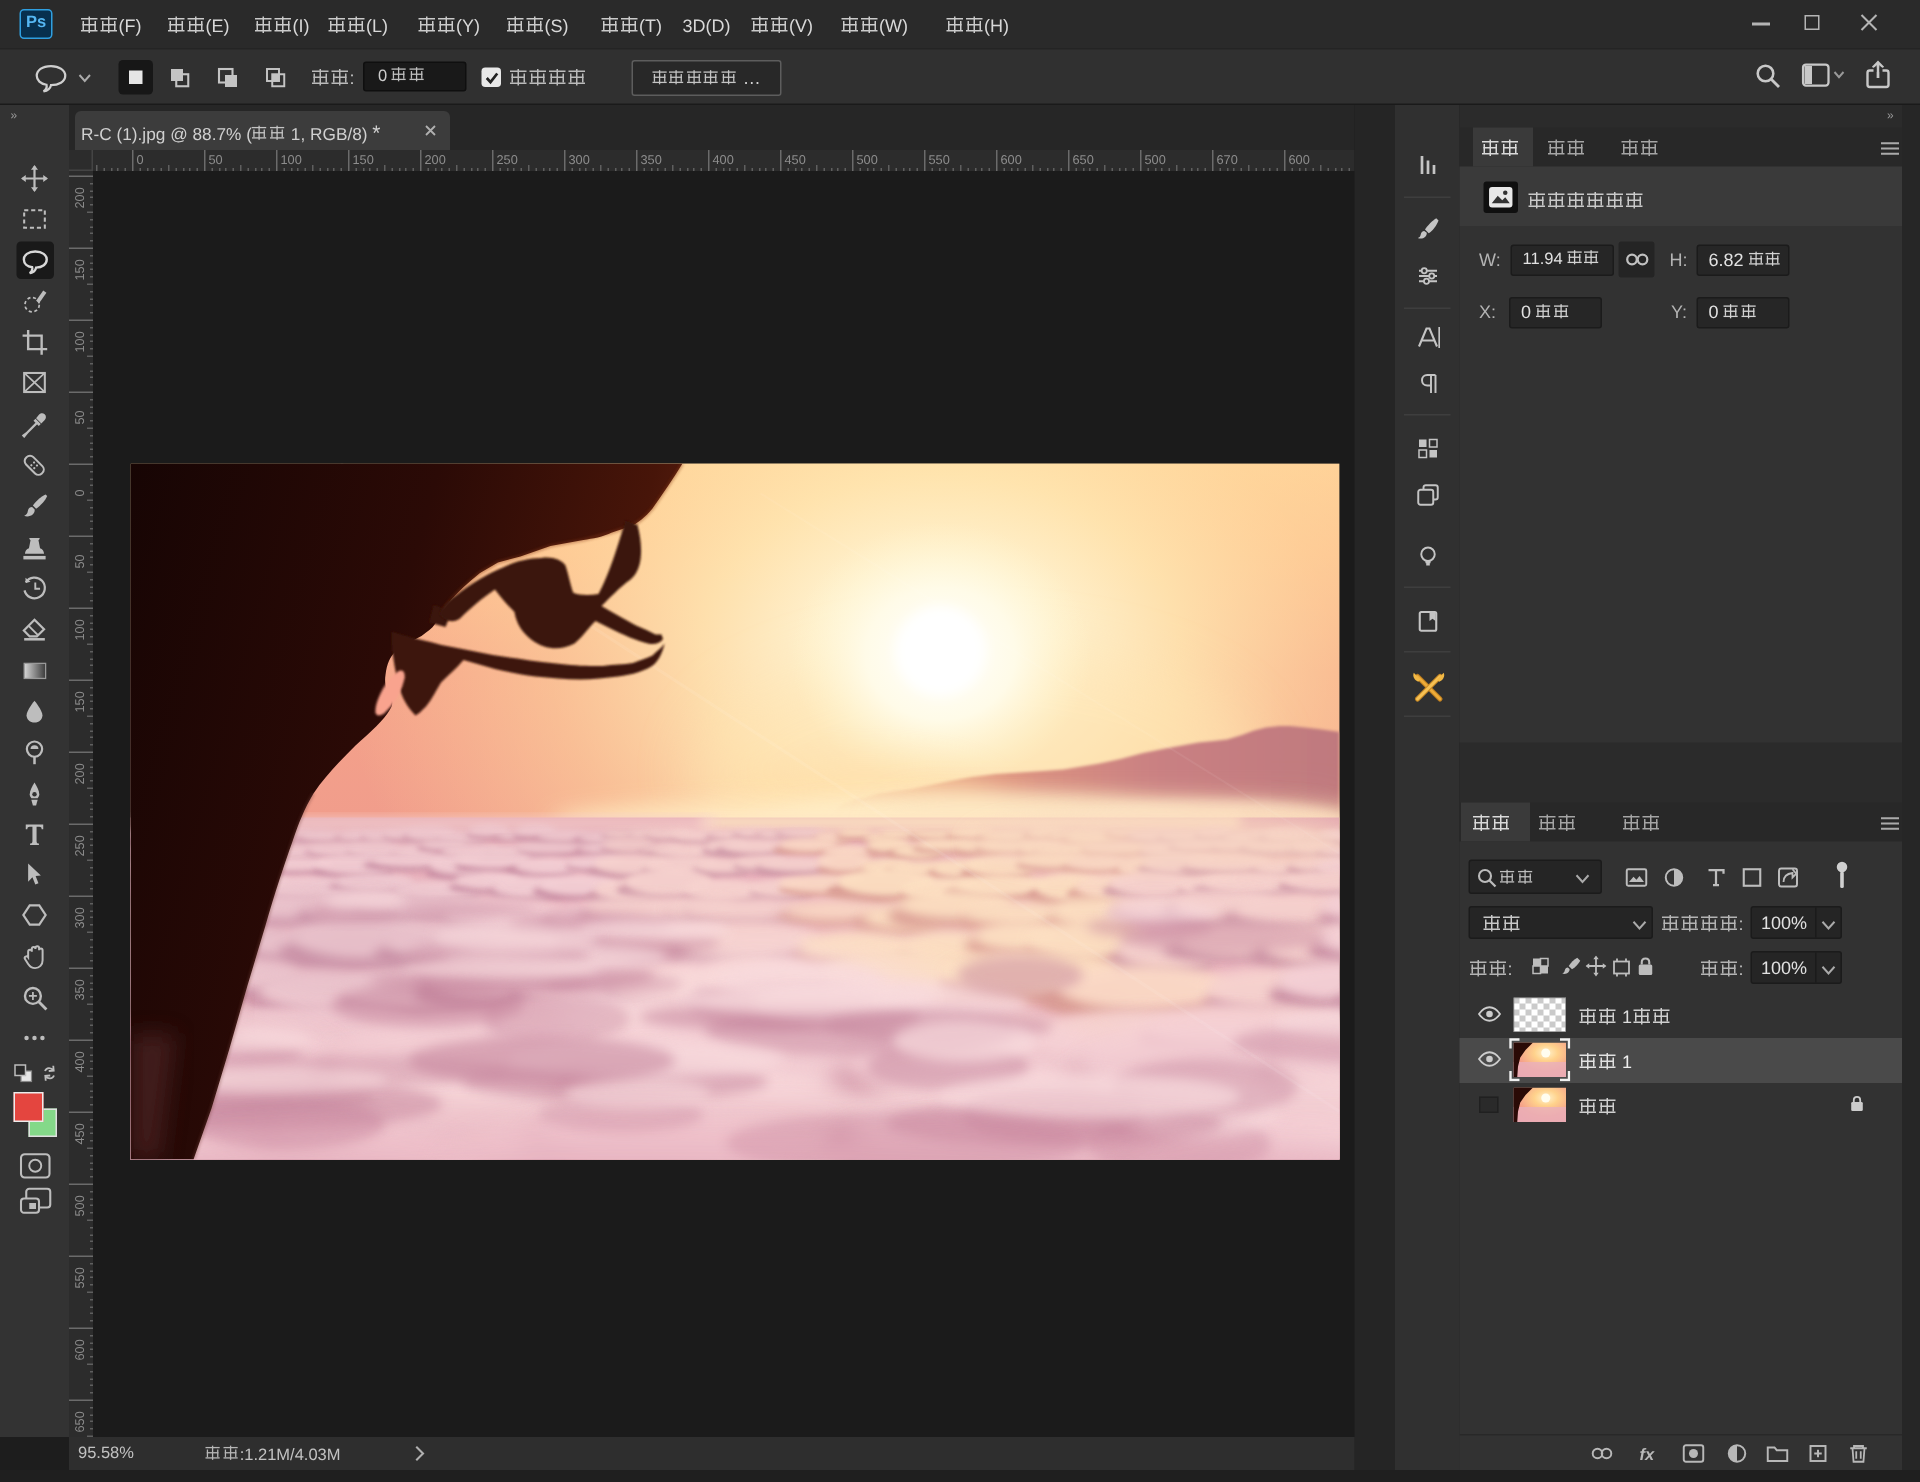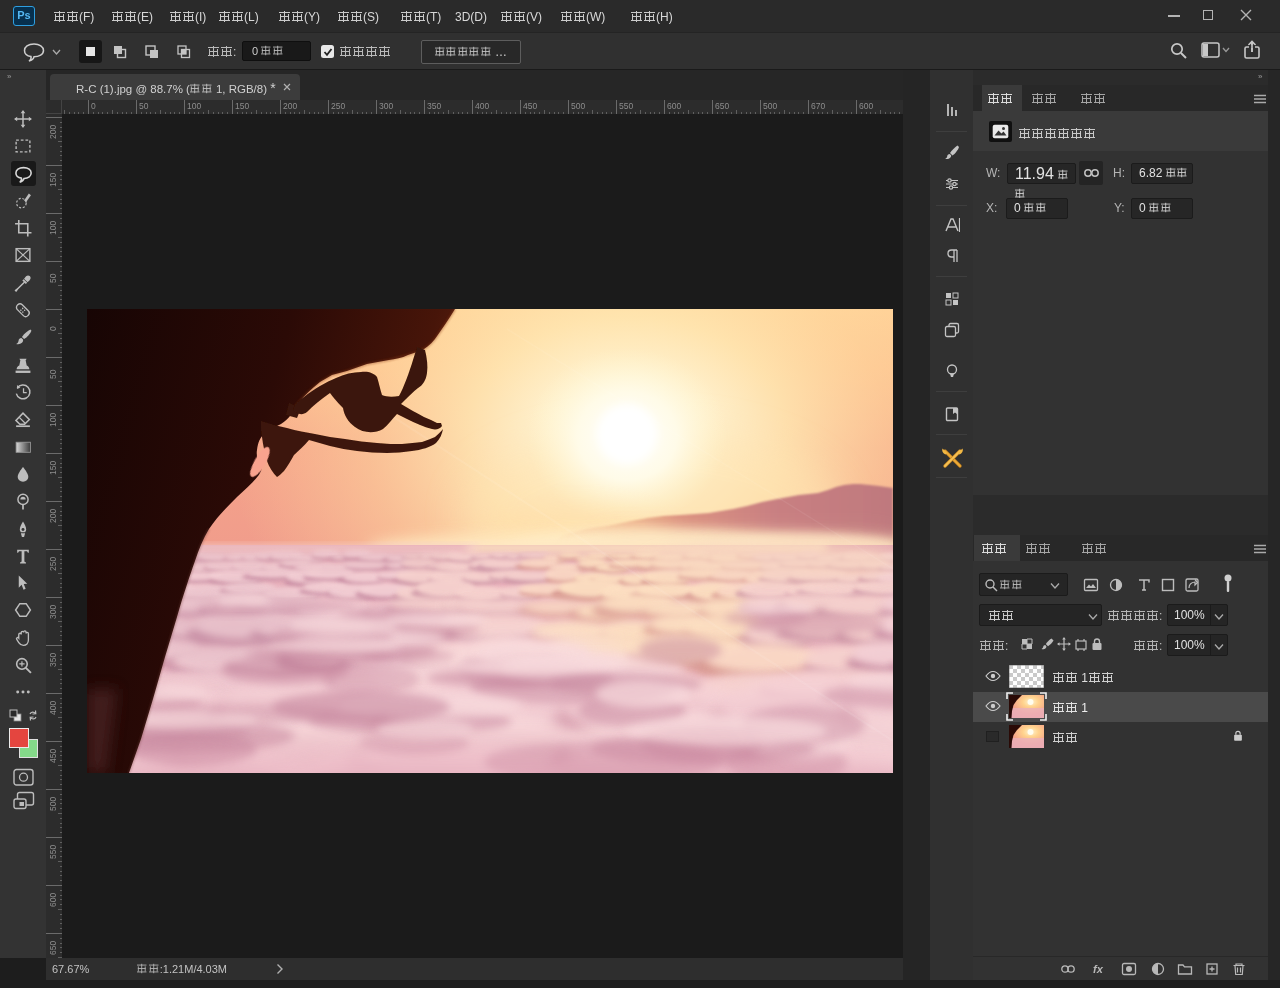--- a/index.html
+++ b/index.html
@@ -196,21 +196,21 @@
       <rect x="1" y="1.5" width="19" height="15.5" rx="2.5" fill="none" stroke="#bdbdbd" stroke-width="1.4"></rect>
       <circle cx="10.5" cy="9.2" r="4" fill="none" stroke="#bdbdbd" stroke-width="1.3"></circle>
     </svg>
 <svg class="ab" style="left:13px;top:791px" width="22" height="20">
       <rect x="4.5" y="1.5" width="16" height="12.5" rx="2" fill="none" stroke="#bdbdbd" stroke-width="1.4"></rect>
       <rect x="1" y="8" width="12" height="9.5" rx="2" fill="#333333" stroke="#bdbdbd" stroke-width="1.4"></rect>
       <rect x="6.5" y="11" width="4.5" height="4" fill="#bdbdbd"></rect>
     </svg>
 <div class="ab" style="left:46px;top:70px;width:857px;height:30px;background:#262626"></div>
 <div class="ab" style="left:50px;top:74px;width:250px;height:26px;background:#3c3c3c;border-radius:4px 4px 0 0"></div>
-<div class="txt" style="left:76px;top:80px;font-size:11.5px;color:#d0d0d0">R-C (1).jpg @ 88.7% (<i class="g sm"></i><i class="g sm"></i> 1, RGB/8) <span style="font-size:14px">*</span></div>
+<div class="txt" style="left:54px;top:80px;font-size:11.5px;color:#d0d0d0">R-C (1).jpg @ 88.7% (<i class="g sm"></i><i class="g sm"></i> 1, RGB/8) <span style="font-size:14px">*</span></div>
 <svg class="ab" style="left:282px;top:82px" width="10" height="10">
       <path d="M2 2 L8 8 M8 2 L2 8" stroke="#b0b0b0" stroke-width="1.2"></path>
     </svg>
 <div class="ab" style="left:46px;top:100px;width:16px;height:14px;background:#2c2c2c;border-right:1px solid #444;border-bottom:1px solid #444"></div>
 <div class="ab" style="left:62px;top:100px;width:841px;height:14px;background:#2c2c2c;overflow:hidden">
       <div class="ab" style="left:2.0px;top:10.0px;width:1px;height:4.0px;background:#5f5f5f"></div>
       <div class="ab" style="left:6.8px;top:11.5px;width:1px;height:2.5px;background:#5f5f5f"></div>
       <div class="ab" style="left:11.6px;top:11.5px;width:1px;height:2.5px;background:#5f5f5f"></div>
       <div class="ab" style="left:16.4px;top:11.5px;width:1px;height:2.5px;background:#5f5f5f"></div>
       <div class="ab" style="left:21.2px;top:11.5px;width:1px;height:2.5px;background:#5f5f5f"></div>
@@ -1291,21 +1291,21 @@
 <div class="ab" style="left:973px;top:111px;width:295px;height:40px;background:#3a3a3a"></div>
 <div class="ab" style="left:989px;top:121px;width:23px;height:21px;background:#101010;border-radius:2px"></div>
 <svg class="ab" style="left:992px;top:124px" width="17" height="15">
       <rect x="0.7" y="0.7" width="15.6" height="13.6" rx="2" fill="#e8e8e8"></rect>
       <path d="M2.5 11.5 L6.5 6.5 L9.5 9.5 L11.5 7.5 L14.5 11.5 Z" fill="#333"></path>
       <circle cx="11.5" cy="4.5" r="1.5" fill="#333"></circle>
     </svg>
 <div class="txt" style="left:1018px;top:126px;color:#d6d6d6;font-size:13px"><i class="g"></i><i class="g"></i><i class="g"></i><i class="g"></i><i class="g"></i><i class="g"></i></div>
 <div class="ab" style="left:973px;top:151px;width:295px;height:344px;background:#323232"></div>
 <div class="txt" style="left:986px;top:166px;color:#b4b4b4">W:</div>
-<div class="ab" style="left:1007px;top:163px;width:69px;height:21px;background:#262626;border:1px solid #1b1b1b;border-radius:2px;color:#e2e2e2;font-size:16px;line-height:19px;padding-left:7px">11.94 <i class="g sm"></i><i class="g sm"></i></div>
+<div class="ab" style="left:1007px;top:163px;width:69px;height:21px;background:#262626;border:1px solid #1b1b1b;border-radius:2px;color:#e2e2e2;font-size:11px;line-height:19px;padding-left:7px">11.94 <i class="g sm"></i><i class="g sm"></i></div>
 <div class="ab" style="left:1079px;top:161px;width:24px;height:24px;background:#242424;border-radius:2px"></div>
 <svg class="ab" style="left:1083px;top:168px" width="17" height="10">
       <circle cx="5" cy="5" r="3.2" fill="none" stroke="#c0c0c0" stroke-width="1.5"></circle>
       <circle cx="12" cy="5" r="3.2" fill="none" stroke="#c0c0c0" stroke-width="1.5"></circle>
     </svg>
 <div class="txt" style="left:1113px;top:166px;color:#b4b4b4">H:</div>
 <div class="ab" style="left:1131px;top:163px;width:62px;height:21px;background:#262626;border:1px solid #1b1b1b;border-radius:2px;color:#e2e2e2;font-size:12px;line-height:19px;padding-left:7px">6.82 <i class="g sm"></i><i class="g sm"></i></div>
 <div class="txt" style="left:986px;top:201px;color:#b4b4b4">X:</div>
 <div class="ab" style="left:1006px;top:198px;width:62px;height:21px;background:#262626;border:1px solid #1b1b1b;border-radius:2px;color:#e2e2e2;font-size:12px;line-height:19px;padding-left:7px">0 <i class="g sm"></i><i class="g sm"></i></div>
 <div class="txt" style="left:1114px;top:201px;color:#b4b4b4">Y:</div>
@@ -1466,18 +1466,18 @@
       <path d="M1.5 4 L6 4 L7.5 5.8 L14.5 5.8 L14.5 13 L1.5 13 Z" fill="none" stroke="#b8b8b8" stroke-width="1.3"></path>
     </svg>
 <svg class="ab" style="left:1204px;top:961px" width="16" height="16" viewBox="0 0 16 16">
       <rect x="3" y="3" width="10" height="10" fill="none" stroke="#b8b8b8" stroke-width="1.3"></rect>
       <path d="M8 5.5 L8 10.5 M5.5 8 L10.5 8" stroke="#b8b8b8" stroke-width="1.3"></path>
     </svg>
 <svg class="ab" style="left:1231px;top:961px" width="16" height="16" viewBox="0 0 16 16">
       <path d="M2.5 4.5 L13.5 4.5 M5 4.5 L5 3 L11 3 L11 4.5 M4 4.5 L4.7 13.5 L11.3 13.5 L12 4.5 M6.5 6.5 L6.5 11.5 M9.5 6.5 L9.5 11.5" fill="none" stroke="#b8b8b8" stroke-width="1.2"></path>
     </svg>
 <div class="ab" style="left:46px;top:958px;width:857px;height:22px;background:#2e2e2e"></div>
-<div class="txt" style="left:52px;top:963px;color:#c2c2c2;font-size:11px">67.67%</div>
+<div class="txt" style="left:52px;top:963px;color:#c2c2c2;font-size:11px">95.58%</div>
 <div class="txt" style="left:137px;top:963px;color:#c2c2c2;font-size:11px"><i class="g sm"></i><i class="g sm"></i>:1.21M/4.03M</div>
 <svg class="ab" style="left:276px;top:963px" width="8" height="12">
       <path d="M1.5 1.5 L6 6 L1.5 10.5" fill="none" stroke="#b0b0b0" stroke-width="1.4"></path>
     </svg>
 <div class="ab" style="left:0;top:980px;width:1280px;height:8px;background:#1f1f1f"></div>
 </div>
 </body></html>

